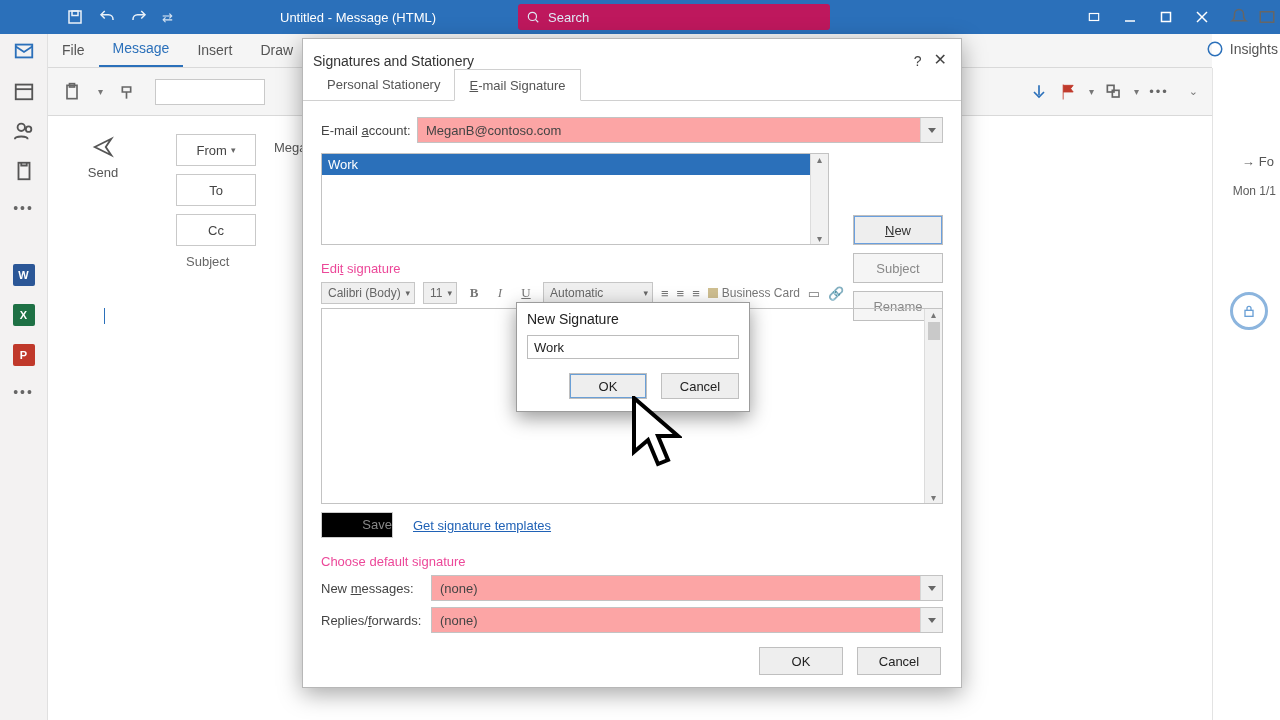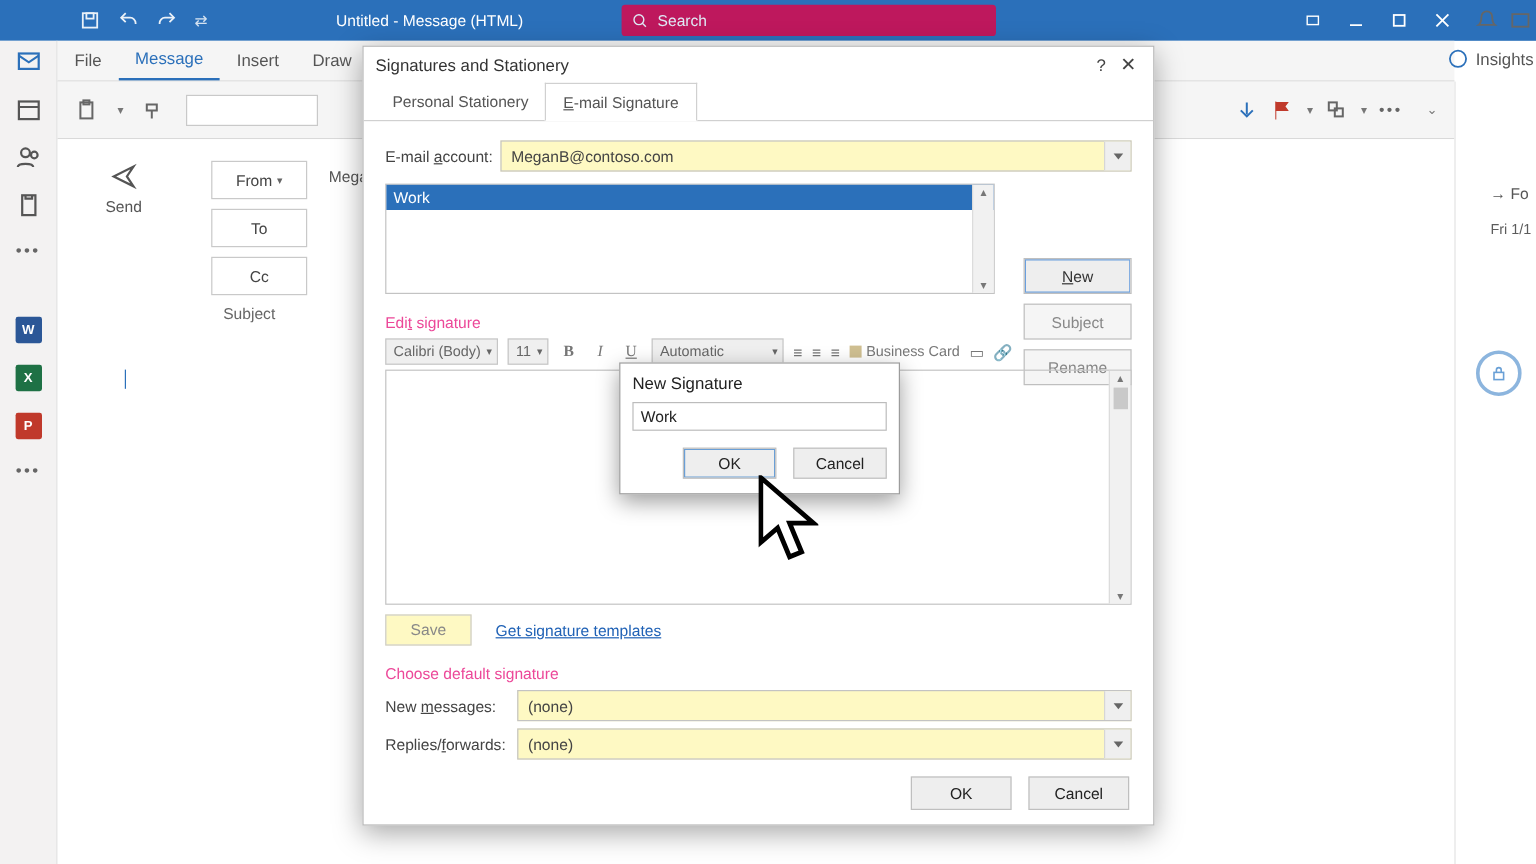--- a/index.html
+++ b/index.html
@@ -49,48 +49,48 @@
   .caret  { position:absolute; top:192px; left:56px; width:1px; height:16px; background:#2b70ba; }
 
   
   .rightpanel { position:absolute; top:68px; right:0; width:68px; bottom:0; background:#fff; border-left:1px solid #e3e3e3; }
   .rightpanel .fo { position:absolute; top:86px; right:6px; color:#555; display:flex; align-items:center; gap:4px;}
   .rightpanel .date { position:absolute; top:116px; right:4px; color:#5c5c5c; font-size:12px;}
   .rightpanel .lockring { position:absolute; top:224px; right:12px; width:38px; height:38px; border:3px solid #8cb5de; border-radius:50%; display:flex; align-items:center; justify-content:center; color:#6aa0d6; }
 
   
   .dlg1 { position:absolute; left:302px; top:38px; width:660px; height:650px; background:#fff; border:1px solid #b7b7b7; box-shadow:0 6px 22px rgba(0,0,0,.35); }
-  .dlg1 .hd { height:30px; display:flex; align-items:center; padding:0 10px; font-size:14px; color:#333; }
+  .dlg1 .hd { height:30px; display:flex; align-items:flex-end; padding:0 10px; font-size:14px; color:#333; }
   .dlg1 .hd .hbtn { margin-left:auto; color:#444; padding:0 8px; }
   .dlg1 .hd .hclose { padding:0 4px; font-size:16px; color:#444;}
   .dlg1 .tabs { display:flex; border-bottom:1px solid #d0d0d0; padding-left:10px; }
   .dlg1 .tabs .t { padding:8px 14px 7px; font-size:13px; color:#555; }
   .dlg1 .tabs .t.active { border:1px solid #d0d0d0; border-bottom:1px solid #fff; margin-bottom:-1px; background:#fff; }
   .dlg1 .body { padding:10px 18px 16px; position:relative; }
   .row { display:flex; align-items:center; margin:6px 0; }
   .lbl { width:96px; color:#444; font-size:13px;}
-  .ddl { flex:1; height:26px; border:1px solid #c3c3c3; background:#fef9c3; font-size:13px; display:flex; align-items:center; padding:0 8px; position:relative; color:#444;}
+  .ddl { flex:1; height:26px; border:1px solid #c3c3c3; background:#fca5a5; font-size:13px; display:flex; align-items:center; padding:0 8px; position:relative; color:#444;}
   .ddl .dd { position:absolute; right:0; top:0; width:22px; height:100%; border-left:1px solid #d6d6d6; background:#efefef; display:flex; align-items:center; justify-content:center; }
   .listbox { height:92px; border:1px solid #c3c3c3; margin-top:4px; position:relative; width:508px;}
   .listbox .sel { background:#2b70ba; color:#fff; padding:3px 6px; font-size:13px;}
   .listbox .sb { position:absolute; right:0; top:0; bottom:0; width:18px; background:#f1f1f1; border-left:1px solid #dcdcdc; display:flex; flex-direction:column; justify-content:space-between; align-items:center; color:#777; font-size:10px;}
   .sidebtns { position:absolute; right:18px; top:114px; width:90px; display:flex; flex-direction:column; gap:8px;}
   .stdbtn { height:30px; border:1px solid #bfbfbf; background:#eee; font-size:13px; color:#333; display:flex; align-items:center; justify-content:center; }
   .stdbtn.md { background:#f5f5f5; color:#888; }
   .stdbtn.hi { box-shadow:inset 0 0 0 1px #6a9fde; }
   .section { margin-top:16px; color:#ec4899; font-size:13px;}
   .fmtbar { display:flex; align-items:center; gap:8px; margin-top:6px; color:#777; }
   .fmtbar .sel1 { height:22px; border:1px solid #c6c6c6; background:#efefef; font-size:12px; display:flex; align-items:center; padding:0 6px; color:#666; position:relative; min-width:94px;}
   .fmtbar .sel1.sm { min-width:34px; }
   .fmtbar .fa { width:18px; text-align:center; font-family:'Times New Roman',serif; }
   .fmtbar .pill { display:flex; align-items:center; gap:4px; font-size:12px;}
   .editarea { height:196px; border:1px solid #c3c3c3; margin-top:4px; position:relative; }
   .editarea .sb2 { position:absolute; right:0; top:0; bottom:0; width:18px; background:#f1f1f1; border-left:1px solid #dcdcdc; display:flex; flex-direction:column; justify-content:space-between; align-items:center; color:#777; font-size:10px;}
   .saverow { margin-top:8px; display:flex; align-items:center; gap:20px;}
-  .saverow .save { width:72px; height:26px; background:#fef9c3; border:1px solid #ccc; color:#888; text-align:center; line-height:24px; font-size:13px;}
+  .saverow .save { width:72px; height:26px; background:#000000; border:1px solid #ccc; color:#888; text-align:right; line-height:24px; font-size:13px;}
   .saverow a { color:#2062b6; font-size:13px; text-decoration:underline; }
   .lbl2 { width:110px; color:#444; font-size:13px;}
   .dlgfoot { position:absolute; bottom:12px; right:20px; display:flex; gap:14px; }
   .dlgfoot .b { width:84px; height:28px; border:1px solid #bfbfbf; background:#eee; font-size:13px; display:flex; align-items:center; justify-content:center;}
 
   
   .dlg2 { position:absolute; left:516px; top:302px; width:234px; background:#fff; border:1px solid #9c9c9c; box-shadow:0 6px 18px rgba(0,0,0,.4); z-index:20; }
   .dlg2 .h2 { padding:8px 10px 4px; font-size:14px; color:#222; }
   .dlg2 .p2 { padding:6px 10px 2px; font-size:13px; color:#333; }
   .dlg2 .inp { margin:4px 10px 10px; height:24px; border:1px solid #bcbcbc; padding:0 6px; font-size:13px; display:flex; align-items:center; }
@@ -253,21 +253,21 @@
     <div class="fldbtn">To</div>
     <div class="fldbtn">Cc</div>
     <div class="subj">Subject</div>
   </div>
   <div class="fromval">MeganB@c</div>
   <div class="caret"></div>
 </div>
 
 <div class="rightpanel">
   <div class="fo">→ <span>Fo</span></div>
-  <div class="date">Fri 1/1</div>
+  <div class="date">Mon 1/1</div>
   <div class="lockring">
     <svg width="16" height="16" viewBox="0 0 24 24" fill="none" stroke="currentColor" stroke-width="2">
         <rect x="6" y="11" width="12" height="9"></rect>
         <path d="M9 11V8a3 3 0 016 0v3"></path>
       </svg>
   </div>
 </div>
 
 <div class="dlg1">
   <div class="hd">

